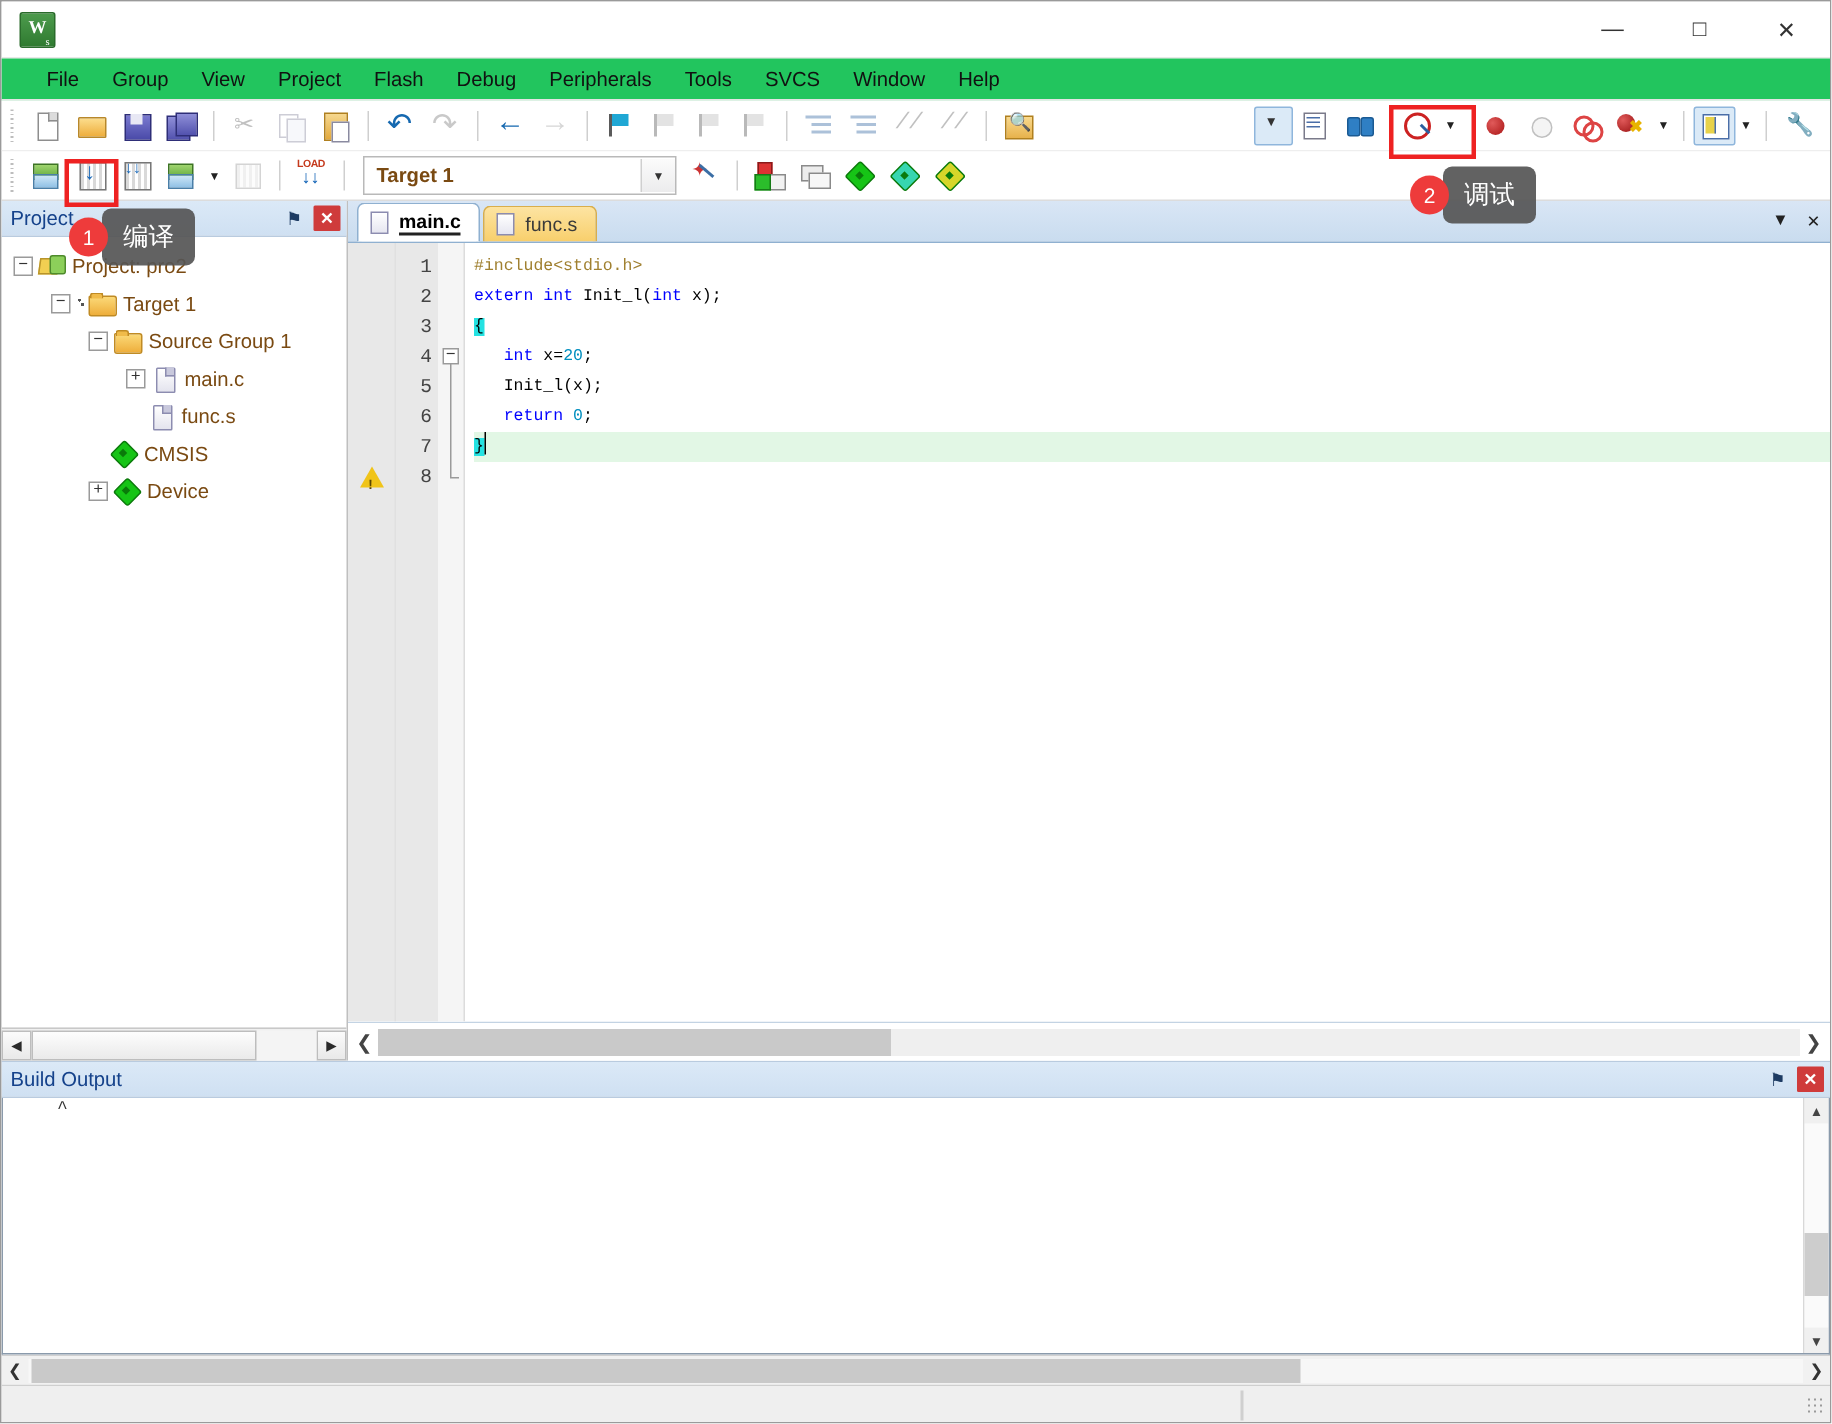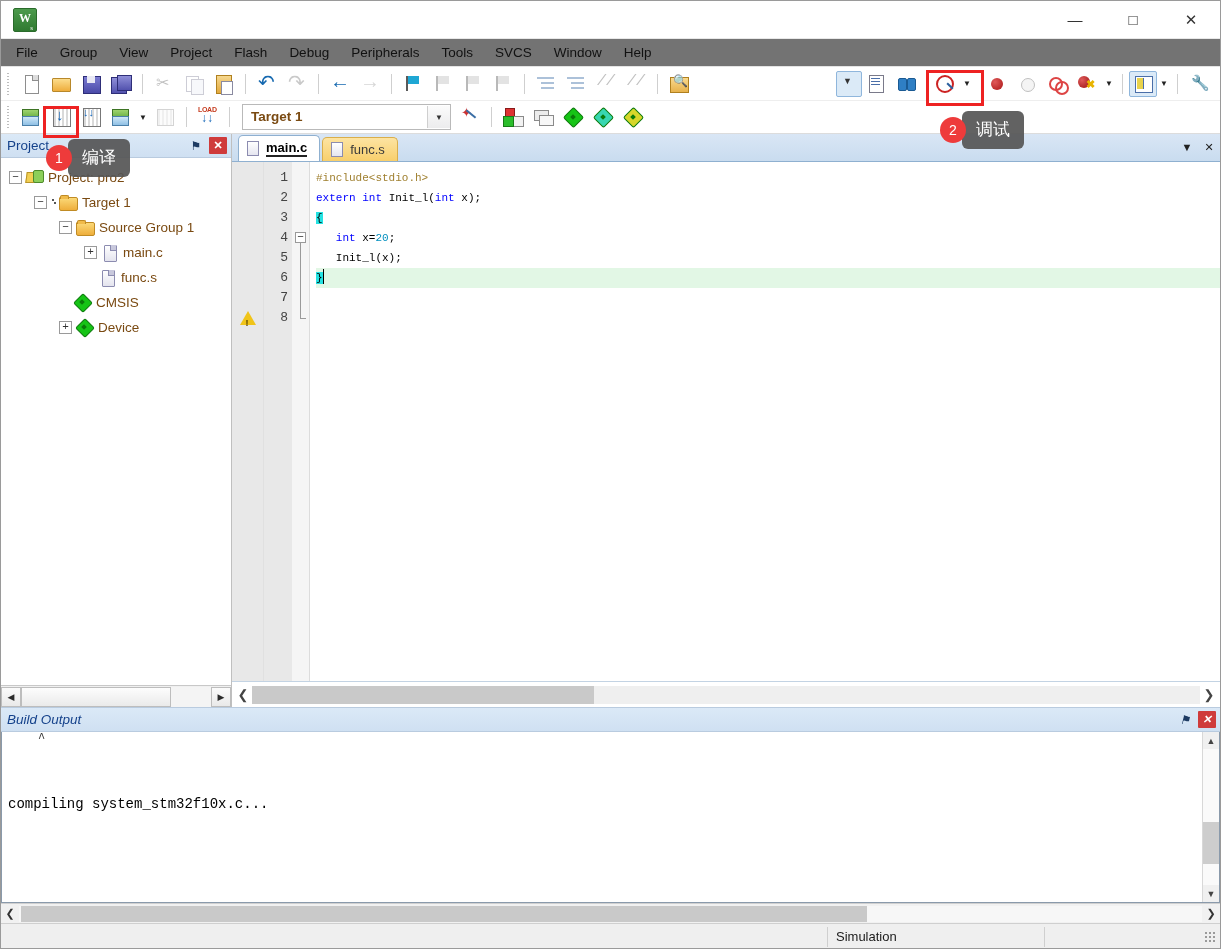--- a/index.html
+++ b/index.html
@@ -76,22 +76,22 @@
     display: flex; align-items: center; justify-content: center;
     font-size: 15px;
     color: #333;
   }
 
   
   .menubar {
     height: 28px;
     display: flex;
     align-items: center;
-    background: #737373;
-    padding-left: 4px;
+    background: #22c55e;
+    padding-left: 19px;
     border-bottom: 1px solid #e4e4e4;
     box-sizing: border-box;
   }
   .menu-item {
     padding: 3px 11px;
     font-size: 13.5px;
     color: #111;
     white-space: nowrap;
     cursor: default;
   }
@@ -540,21 +540,20 @@
     box-sizing:border-box;
     border-top:1px solid #b9cbdf;
   }
   .build-header {
     height: 24px;
     display:flex; align-items:center;
     background: linear-gradient(#dbe9f7,#cfe0f2);
     border-bottom:1px solid #b9cbdf;
     padding-left: 6px;
     box-sizing:border-box;
-    font-style:italic;
   }
   .build-title { font-size:13.5px; color:#15428b; }
   .build-body {
     flex:1;
     display:flex;
     background:#ffffff;
     border:1px solid #8a9aab;
     border-top:none;
     margin: 0 0 0 0;
     box-sizing:border-box;
@@ -1079,20 +1078,21 @@
           <div class="fold-line"></div>
           <div class="fold-end"></div>
         </div>
 
         <div class="code">
           <div class="cline"><span class="pp">#include&lt;stdio.h&gt;</span></div>
           <div class="cline"><span class="kw">extern</span> <span class="kw">int</span> <span class="plain">Init_l(</span><span class="kw">int</span> <span class="plain">x);</span></div>
           <div class="cline"><span class="brace-hl">{</span></div>
           <div class="cline">   <span class="kw">int</span> <span class="plain">x=</span><span class="num">20</span><span class="plain">;</span></div>
           <div class="cline">   <span class="plain">Init_l(x);</span></div>
+          <div class="cline">   <span class="kw">return</span> <span class="num">0</span><span class="plain">;</span></div>
           <div class="cline line-cur"><span class="brace-hl">}</span><span class="caretbar"></span></div>
         </div>
       </div>
 
       <div class="editor-hscroll">
         <div class="ed-arrow">❮</div>
         <div class="ed-track">
           <div class="ed-thumb" style="width:342px;"></div>
         </div>
         <div class="ed-arrow">❯</div>
@@ -1106,21 +1106,20 @@
       <span class="pane-tools" style="margin-left:auto;display:flex;align-items:center;">
         <span class="pin-btn">⚑</span>
         <span class="close-btn">✕</span>
       </span>
     </div>
 
     <div class="build-body">
       <div style="flex:1;display:flex;flex-direction:column;min-width:0;">
         <div class="build-caret-row">^</div>
         <div class="build-text">
-          <div>compiling system_stm32f10x.c...</div>
           
           
           
           
         </div>
       </div>
       <div class="vscroll">
         <div class="vs-arrow">▲</div>
         <div class="vs-track">
           <div class="vs-thumb" style="top:54%; height:42px;"></div>
@@ -1134,21 +1133,20 @@
       <div class="bh-track">
         <div class="bh-thumb" style="width:846px;"></div>
       </div>
       <div class="bh-arrow">❯</div>
     </div>
   </div>
 
   <div class="statusbar">
     <div class="st-cell" style="width:826px;"></div>
     <div class="st-sep"></div>
-    <div class="st-cell" style="width:216px;">Simulation</div>
     <div class="st-sep"></div>
     <div class="st-cell" style="flex:1;"></div>
     <div class="grip-dots"></div>
   </div>
 
   <div class="hl-box" style="left:42px; top:105px; width:36px; height:32px;"></div>
   <div class="hl-box" style="left:925px; top:69px; width:58px; height:36px;"></div>
 
   <div class="annot" style="left:45px; top:138px;">
     <div class="annot-badge">1</div>

